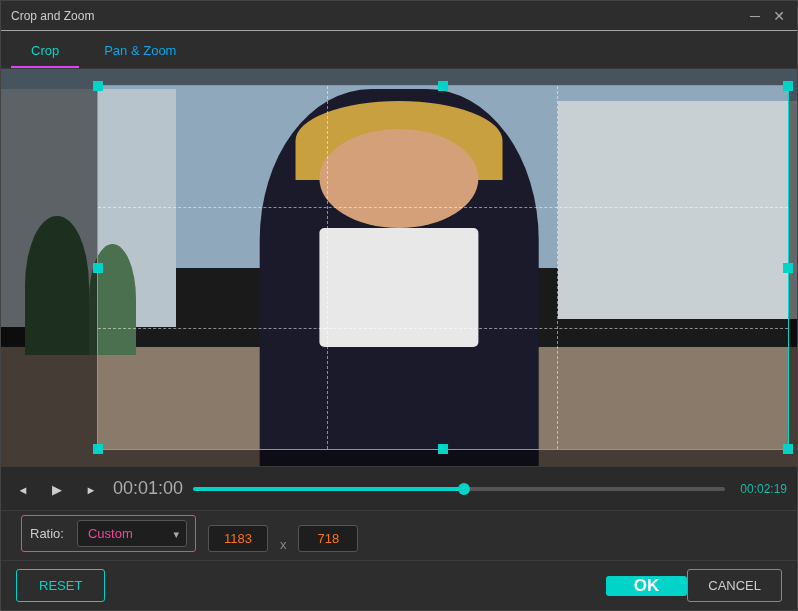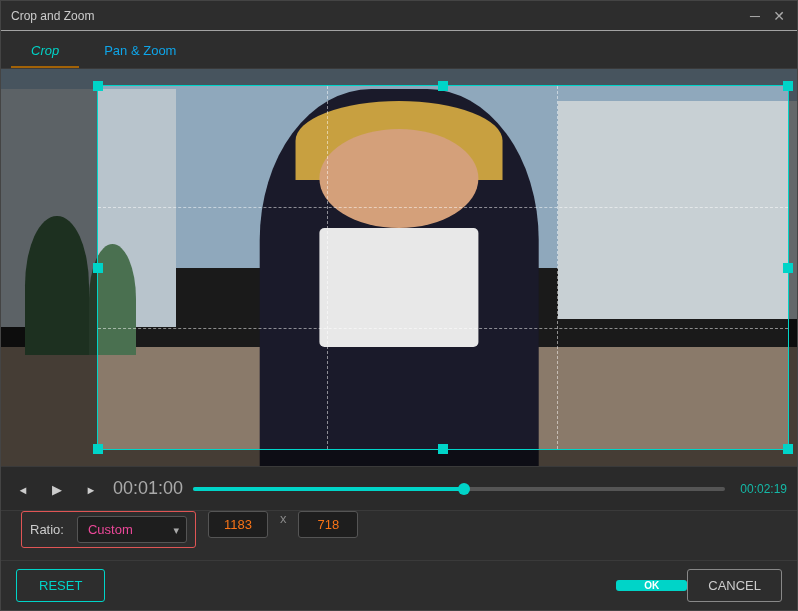--- a/index.html
+++ b/index.html
@@ -68,22 +68,21 @@
     .tab {
       padding: 8px 20px;
       cursor: pointer;
       font-size: 13px;
       color: #0ea5e9;
       border-bottom: 2px solid transparent;
       margin-right: 5px;
     }
     .tab.active {
       color: #00d4c8;
-      border-bottom: 2px solid #a16207;
-      font-style: italic;
+      border-bottom: 2px solid #d946ef;
     }
 
     
     .video-area {
       flex: 1;
       background: #1a1a1a;
       position: relative;
       overflow: hidden;
       display: flex;
       align-items: center;
@@ -331,22 +330,22 @@
       background: #00d4c8;
       border-radius: 50%;
     }
     .time-end { font-size: 12px; color: #14b8a6; min-width: 52px; text-align: right; }
 
     
     .bottom-controls {
       background: #2d2d2d;
       height: 50px;
       display: flex;
-      align-items: flex-start;
-      padding: 0 15px;
+      align-items: flex-end;
+      padding: 8px 15px;
       gap: 12px;
       border-top: 1px solid #3a3a3a;
       flex-shrink: 0;
     }
     .ratio-label {
       color: #ccc;
       font-size: 13px;
       margin-right: 5px;
     }
     .ratio-select {
@@ -413,21 +412,21 @@
       font-weight: 500;
     }
 
     .btn-ok {
       background: #00d4c8;
       border: none;
       color: #fff;
       padding: 0 28px;
       border-radius: 3px;
       cursor: pointer;
-      font-size: 10px;
+      font-size: 17px;
       font-weight: 600;
     }
 
     .btn-cancel {
       background: transparent;
       border: 1px solid #888;
       color: #ccc;
       padding: 8px 20px;
       border-radius: 3px;
       cursor: pointer;

